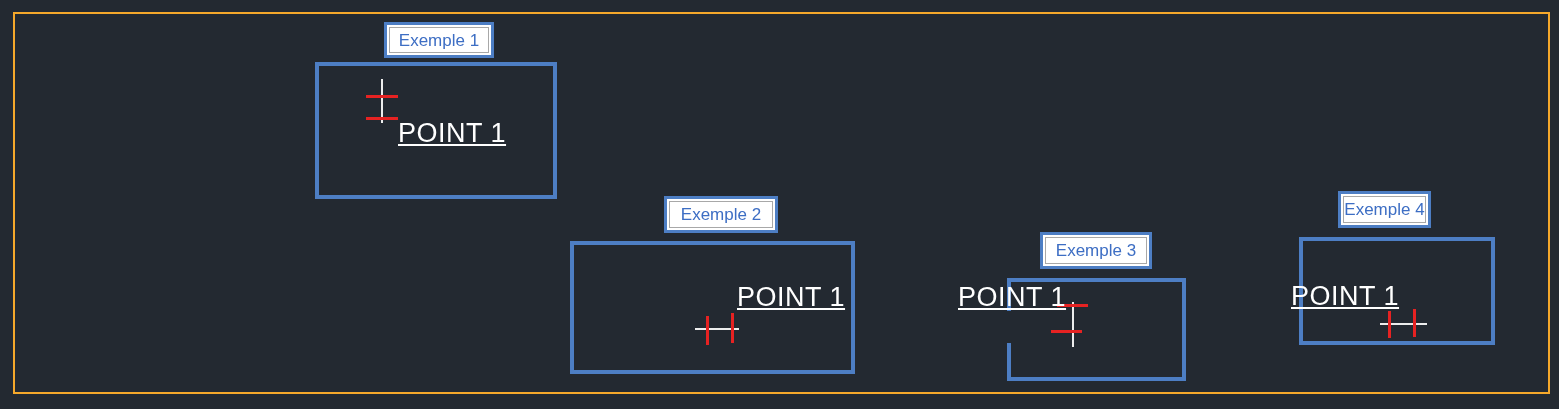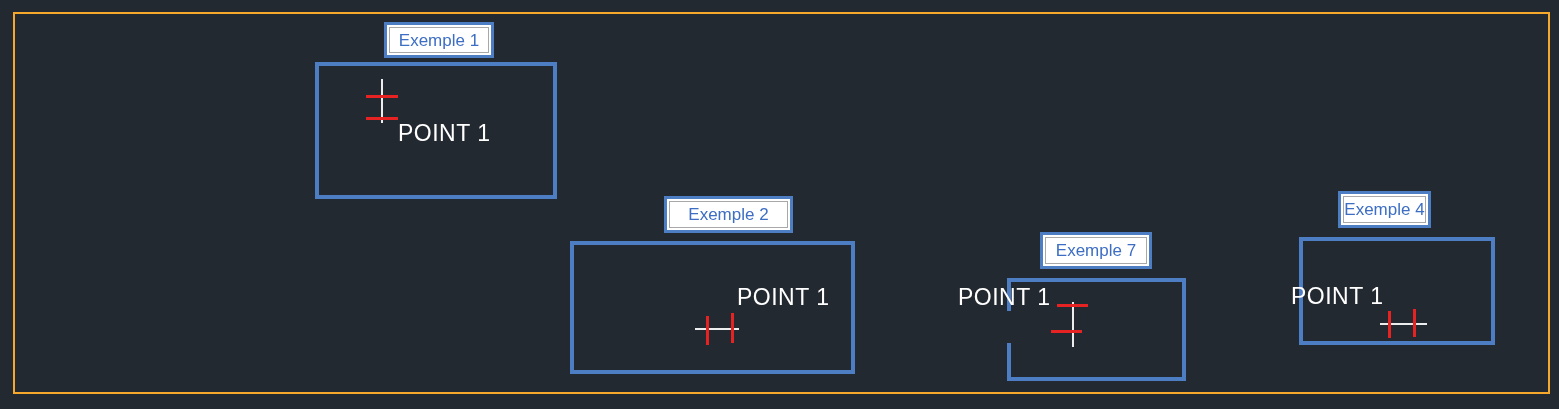--- a/index.html
+++ b/index.html
@@ -31,22 +31,23 @@
     padding:2px;
   }
   .label-inner{
     flex:1;border:1px solid var(--label-inner-border);
     display:flex;align-items:center;justify-content:center;
     color:var(--label-text-blue);
     font-size:17px;line-height:1;white-space:nowrap;
   }
   .point-text{
     color:var(--point-text);
-    font-size:23px;line-height:26px;white-space:nowrap;
+    font-size:27px;line-height:26px;white-space:nowrap;
     letter-spacing:0.5px;
+    text-decoration:underline;
   }
   .mline{background:var(--marker-white);}
   .mtick{background:var(--marker-red);}
   .gap-patch{background:var(--background);}
 </style>
 </head>
 <body>
 
 <div class="abs" style="left:0;top:0;width:1559px;height:409px;">
 
@@ -60,36 +61,36 @@
     <div>
       <div class="abs mline" style="left:381px;top:79px;width:2px;height:44px;"></div>
       <div class="abs mtick" style="left:366px;top:95px;width:32px;height:3px;"></div>
       <div class="abs mtick" style="left:366px;top:117px;width:32px;height:3px;"></div>
     </div>
     <div class="abs point-text" style="left:398px;top:120px;">POINT 1</div>
   </div>
 
   <div>
     <div class="abs rect" style="left:570px;top:241px;width:285px;height:133px;"></div>
-    <div class="abs label-box" style="left:664px;top:196px;width:129px;height:37px;">
+    <div class="abs label-box" style="left:664px;top:196px;width:114px;height:37px;">
       <span class="label-inner">Exemple 2</span>
     </div>
     <div>
       <div class="abs mline" style="left:695px;top:328px;width:44px;height:2px;"></div>
       <div class="abs mtick" style="left:706px;top:316px;width:3px;height:29px;"></div>
       <div class="abs mtick" style="left:731px;top:313px;width:3px;height:30px;"></div>
     </div>
     <div class="abs point-text" style="left:737px;top:284px;">POINT 1</div>
   </div>
 
   <div>
     <div class="abs rect" style="left:1007px;top:278px;width:179px;height:103px;"></div>
     <div class="abs gap-patch" style="left:1005px;top:311px;width:8px;height:32px;"></div>
     <div class="abs label-box" style="left:1040px;top:232px;width:112px;height:37px;">
-      <span class="label-inner">Exemple 7</span>
+      <span class="label-inner">Exemple 3</span>
     </div>
     <div>
       <div class="abs mline" style="left:1072px;top:302px;width:2px;height:45px;"></div>
       <div class="abs mtick" style="left:1057px;top:304px;width:31px;height:3px;"></div>
       <div class="abs mtick" style="left:1051px;top:330px;width:31px;height:3px;"></div>
     </div>
     <div class="abs point-text" style="left:958px;top:284px;">POINT 1</div>
   </div>
 
   <div>

